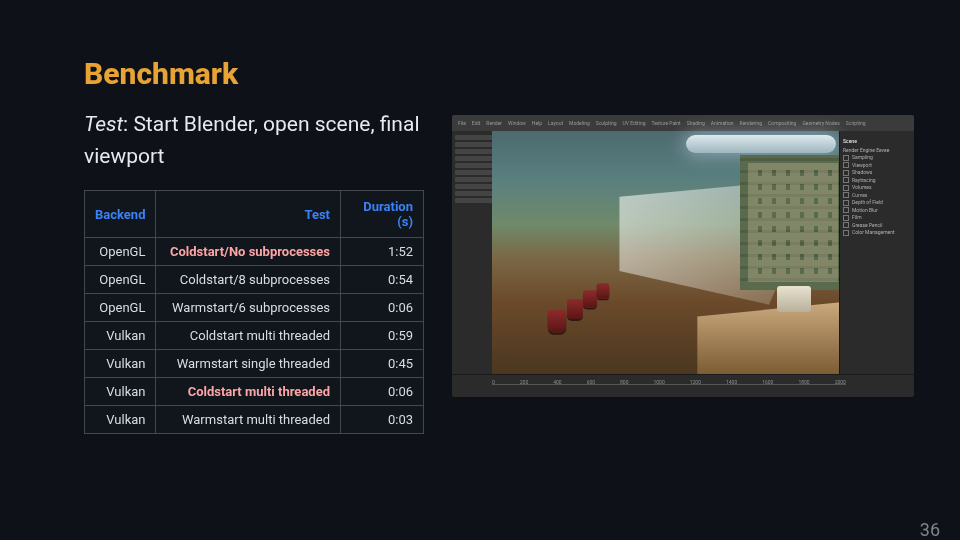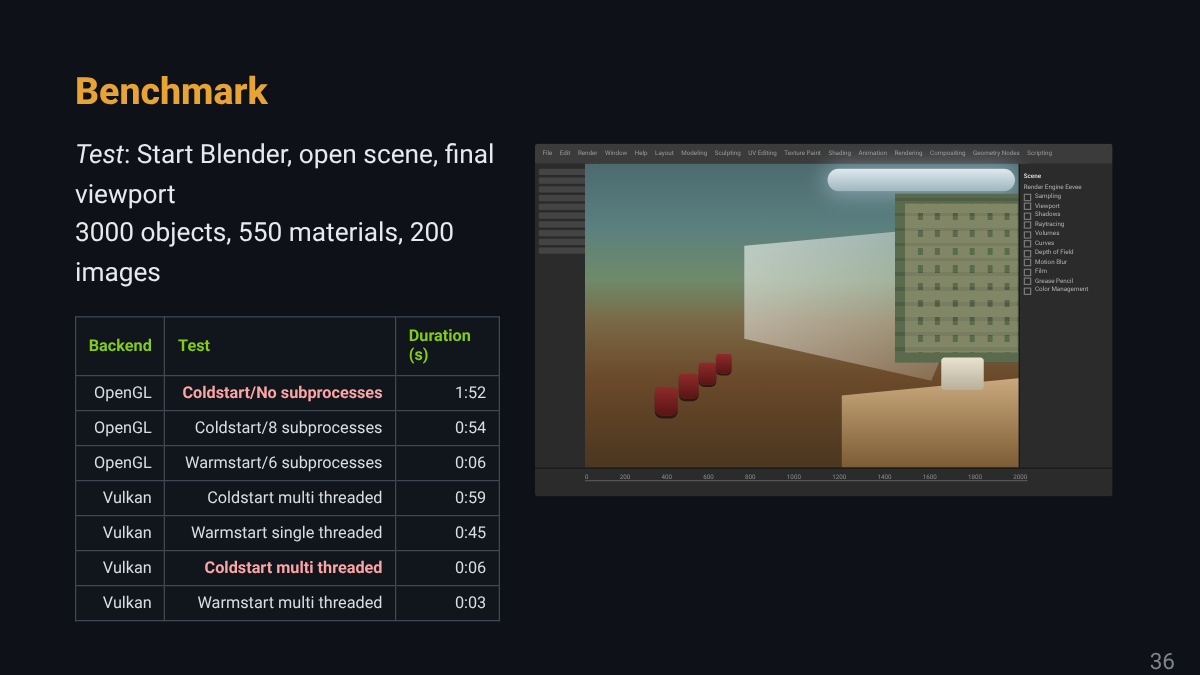--- a/index.html
+++ b/index.html
@@ -1,25 +1,25 @@
 <!DOCTYPE html>
 <html><head>
 <meta charset="utf-8">
 <style>
   html,body{margin:0;padding:0;width:960px;height:540px;background:#0e1218;color:#e8eaed;
     font-family:"Segoe UI",Roboto,Helvetica,Arial,sans-serif;overflow:hidden}
-  .slide{position:relative;width:100%;height:100%;box-sizing:border-box;padding:56px 60px 10px 60px}
+  .slide{position:relative;width:100%;height:100%;box-sizing:border-box;padding:56px 60px 10px 84px}
   h1{margin:0 0 18px 0;font-size:30px;font-weight:800;color:#e7a334}
   .body{display:flex;gap:28px;align-items:flex-start}
   .left{flex:0 0 340px}
   .desc{font-size:21px;line-height:1.5;color:#e7e9ed;margin-bottom:18px}
   .desc em{font-style:italic}
   table{border-collapse:collapse;width:100%;font-size:13px}
   th,td{border:1px solid #414854;padding:6px 10px;text-align:right;background:#11151c}
-  th{font-weight:700;color:#84cc16;text-align:left;background:#11151c;padding-top:8px;padding-bottom:8px}
+  th{font-weight:700;color:#3b82f6;text-align:right;background:#11151c;padding-top:8px;padding-bottom:8px}
   td{color:#dadde3}
   td.bold{font-weight:700;color:#fca5a5}
   td.backend{width:26px}
   td.dur{width:62px}
   .right{flex:1}
   .shot{position:relative;width:462px;height:282px;margin-top:6px;background:#2b2b2b;
     border-radius:2px;overflow:hidden;box-shadow:0 0 0 1px #000 inset}
   .topbar{height:16px;background:#3b3b3b;display:flex;align-items:center;gap:6px;padding:0 6px;font-size:5px;color:#bdbdbd}
   .topbar span{opacity:.7}
   .vp{position:absolute;left:40px;top:16px;right:68px;bottom:22px;
@@ -63,21 +63,20 @@
 </head>
 <body>
 
 <div class="slide">
   <h1>Benchmark</h1>
 
   <div class="body">
     <div class="left">
       <div class="desc">
         <em>Test</em><span>: Start Blender, open scene, final viewport</span><br>
-        <span>3000 objects, 550 materials, 200 images</span>
       </div>
 
       <table>
         <thead>
           <tr>
             <th>Backend</th>
             <th>Test</th>
             <th>Duration (s)</th>
           </tr>
         </thead>

